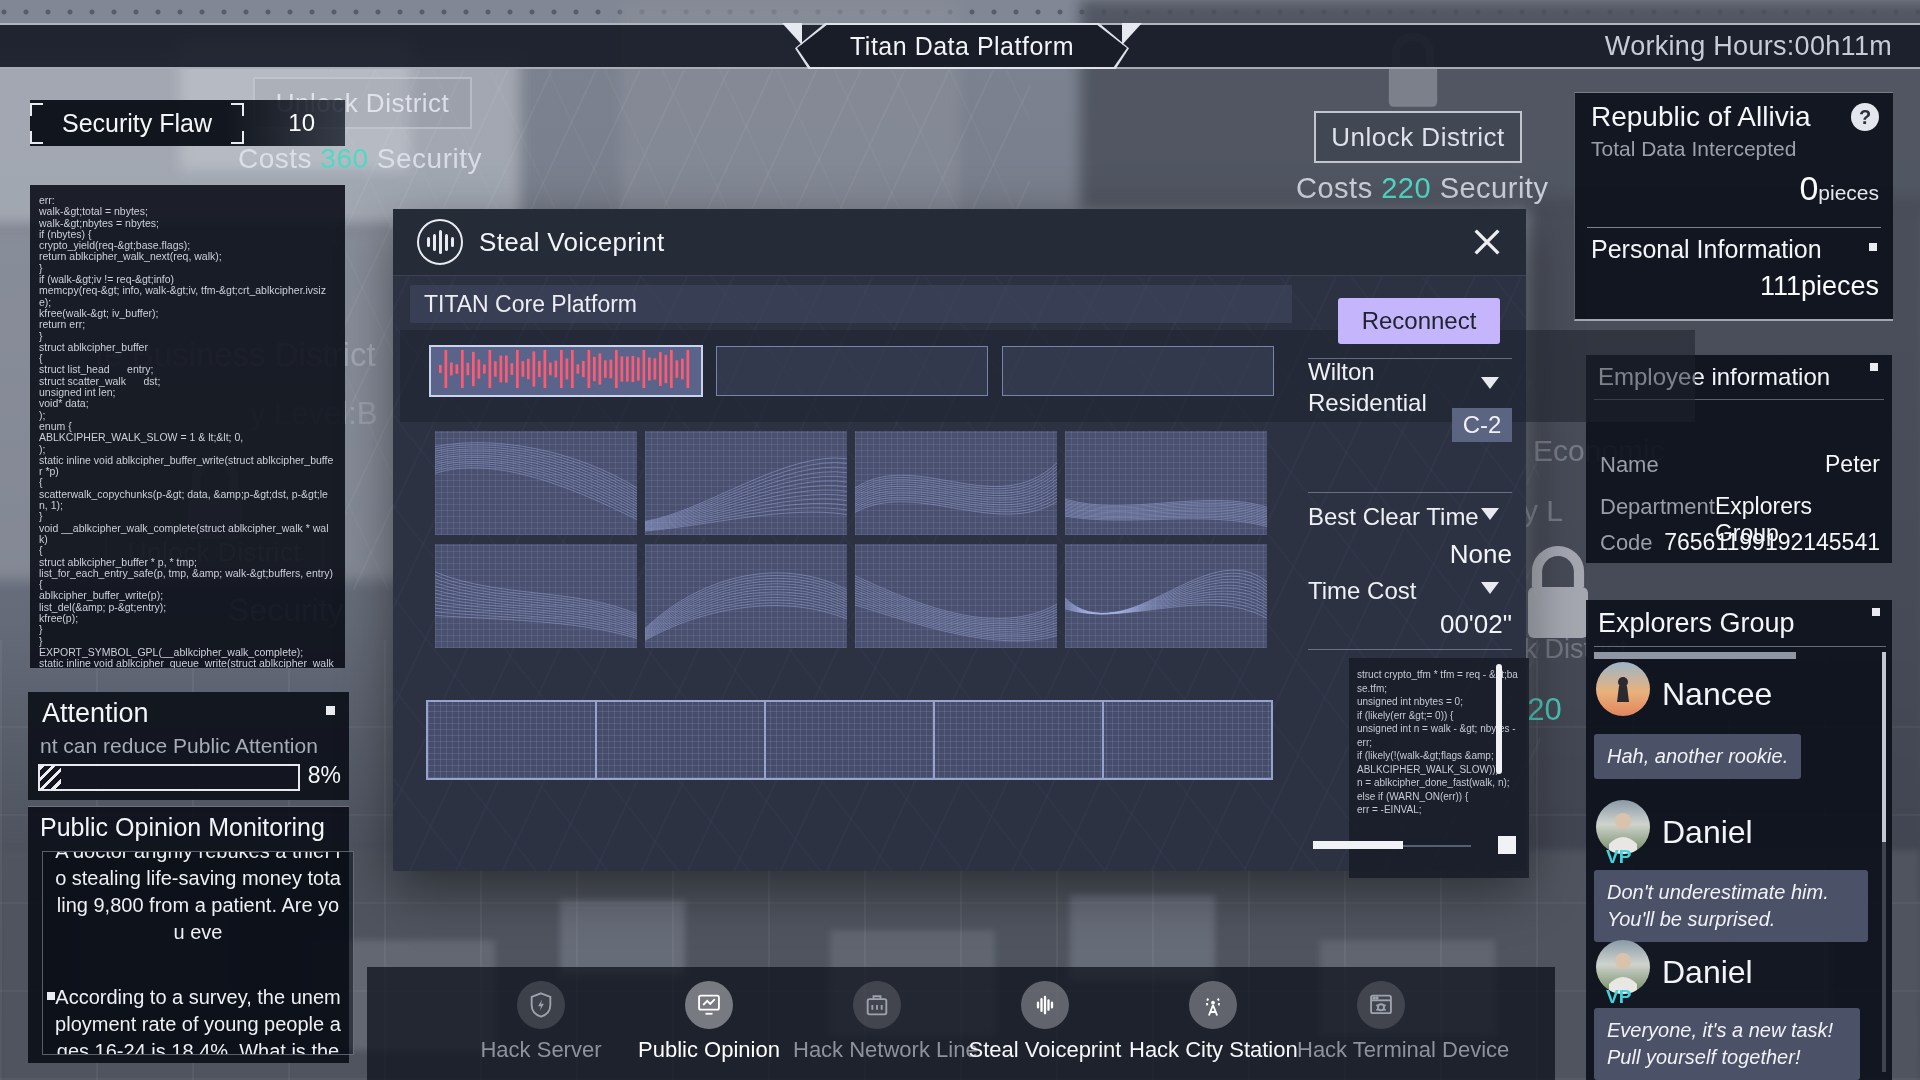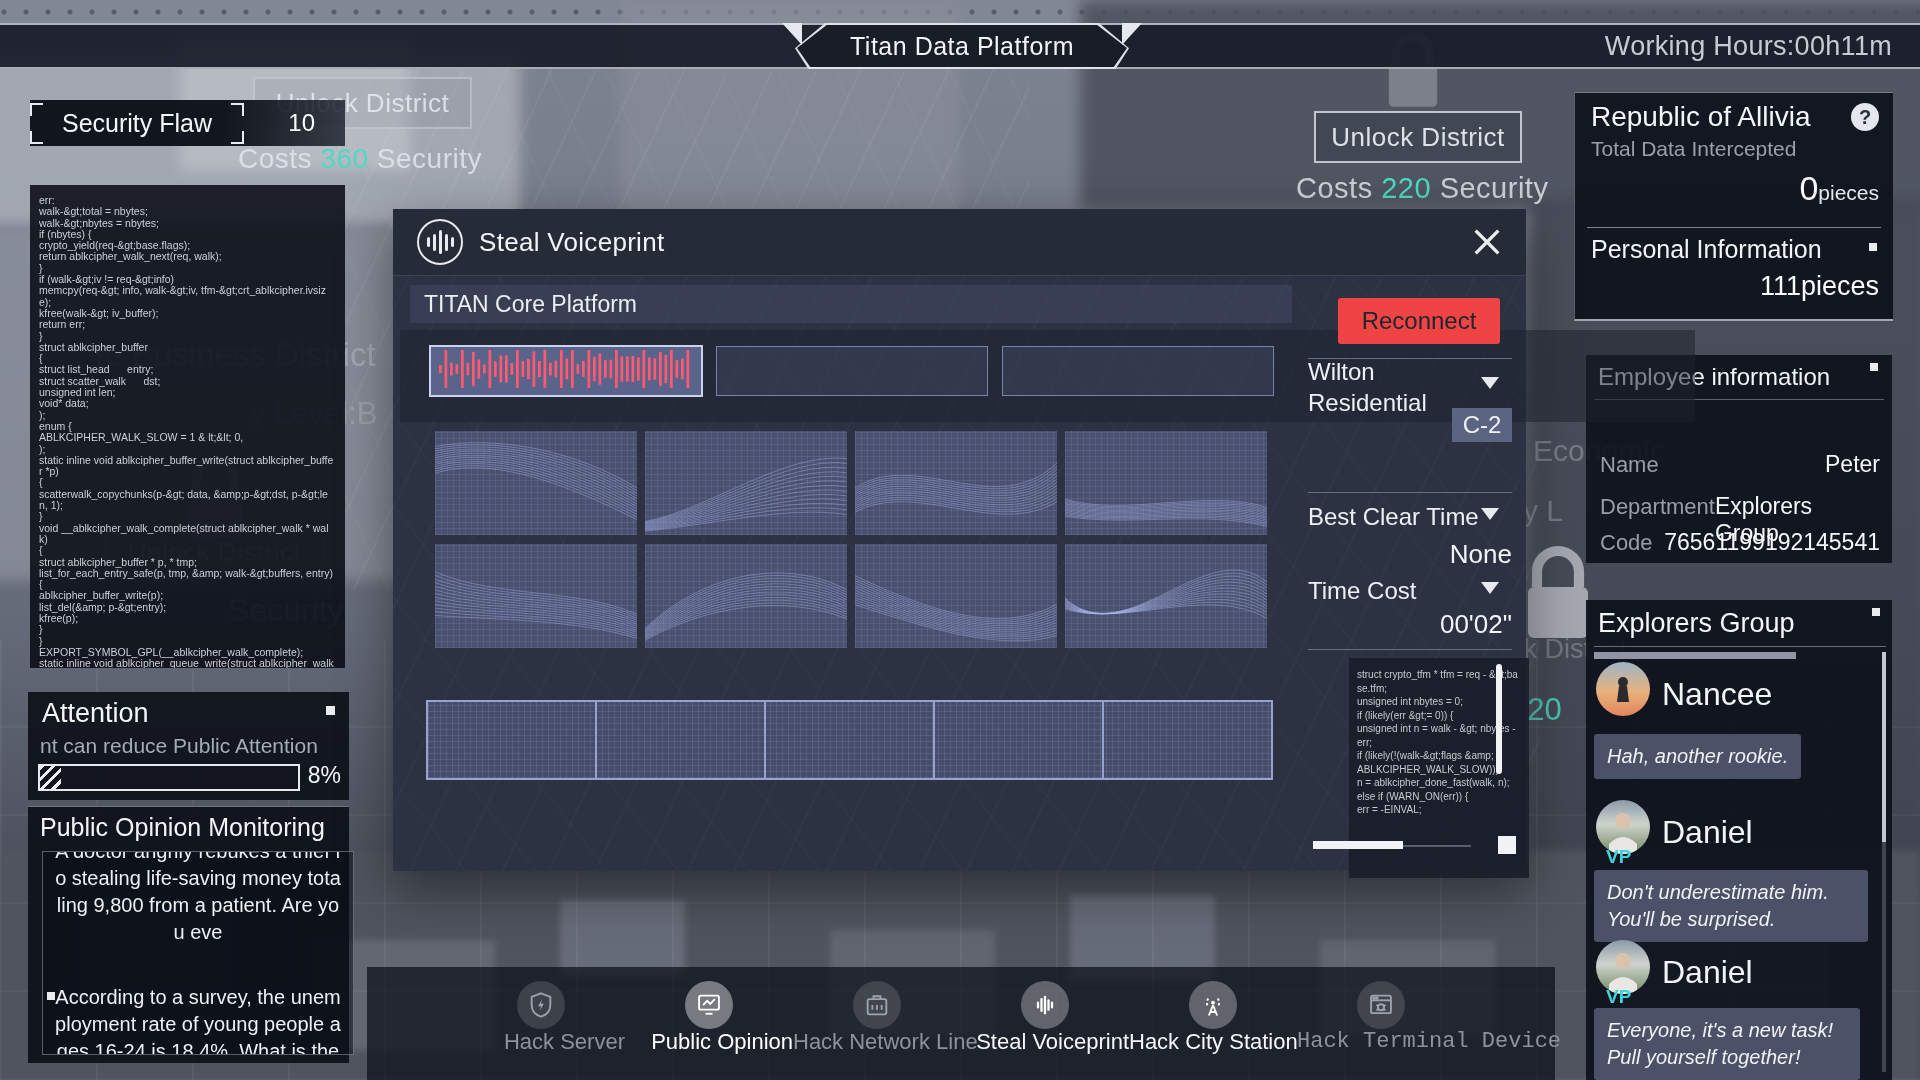--- a/index.html
+++ b/index.html
@@ -83,21 +83,21 @@
          background-image:repeating-linear-gradient(90deg,rgba(168,178,220,.13) 0 1px,transparent 1px 6px),
                           repeating-linear-gradient(0deg,rgba(168,178,220,.13) 0 1px,transparent 1px 6px);}
   .strip{position:absolute;left:33px;top:491px;width:847px;height:80px;border:2px solid #97A2CE;
          background-color:rgba(80,88,122,.72);box-sizing:border-box;
          background-image:repeating-linear-gradient(90deg,rgba(170,180,222,.16) 0 1px,transparent 1px 6px),
                           repeating-linear-gradient(0deg,rgba(170,180,222,.16) 0 1px,transparent 1px 6px);
          display:flex;}
   .strip .seg{flex:1;border-right:2px solid #97A2CE;}
   .strip .seg:last-child{border-right:none;}
   .msb{position:absolute;left:915px;width:204px;}   
-  .btn-reconnect{position:absolute;left:945px;top:89px;width:162px;height:46px;background:#ef4444;
+  .btn-reconnect{position:absolute;left:945px;top:89px;width:162px;height:46px;background:#c4b5fd;
                  border:none;border-radius:3px;font-size:24px;color:#20242f;font-family:inherit;cursor:pointer;}
   .ms-div{position:absolute;left:915px;width:204px;height:1px;background:rgba(165,173,198,.5);}
   .ms-label{font-size:24px;color:#eef0f5;line-height:31px;}
   .ms-val{font-size:26px;color:#f2f4f8;text-align:right;}
   .arr{position:absolute;width:0;height:0;border-left:9px solid transparent;border-right:9px solid transparent;
        border-top:12px solid #e8eaef;}
   .c2-badge{position:absolute;left:1059px;top:199px;width:60px;height:34px;background:#5b6480;
             display:flex;align-items:center;justify-content:center;font-size:24px;color:#f0f2f6;}
   .mcode{position:absolute;left:956px;top:449px;width:180px;height:220px;background:rgba(24,28,39,.85);
          padding:10px 8px;box-sizing:border-box;overflow:hidden;}
@@ -124,21 +124,21 @@
   .avatar{position:absolute;width:54px;height:54px;border-radius:50%;overflow:hidden;}
   .vp{position:absolute;font-size:19px;font-weight:bold;color:#3FD3E0;}
   .chat-scroll-track{position:absolute;width:4px;background:rgba(150,156,170,.35);}
   .chat-scroll-thumb{position:absolute;width:4px;background:#c3c7d2;}
   .chat-topbar{position:absolute;height:7px;background:#8f95a2;}
   
   .toolbar{position:absolute;left:367px;top:967px;width:1188px;height:113px;z-index:4;
            background:rgba(14,18,28,.74);}
   .tb-item{position:absolute;top:14px;width:168px;text-align:center;cursor:pointer;}
   .tb-circle{width:48px;height:48px;border-radius:50%;margin:0 auto;display:flex;align-items:center;justify-content:center;}
-  .tb-label{font-size:22px;white-space:nowrap;text-align:right;}
+  .tb-label{margin-top:8px;font-size:22px;white-space:nowrap;}
   .tb-item.disabled .tb-circle{background:rgba(255,255,255,.14);color:#9da3ad;}
   .tb-item.disabled .tb-label{color:#8d929c;}
   .tb-item.enabled .tb-circle{background:rgba(255,255,255,.30);color:#fff;}
   .tb-item.enabled .tb-label{color:#f6f7fa;}
   .tb-item.active .tb-circle{background:rgba(255,255,255,.40);color:#fff;}
   .tb-item.active .tb-label{color:#ffffff;}
 </style>
 </head>
 <body>
 
@@ -647,21 +647,21 @@
     <div class="tb-item enabled" style="left:762px;">
       <div class="tb-circle">
           <svg width="28" height="28" viewBox="0 0 24 24" fill="none" stroke="currentColor" stroke-width="1.6">
             <circle cx="12" cy="10" r="1.6" fill="currentColor" stroke="none"></circle>
             <path d="M12 12 L8.5 21 M12 12 L15.5 21 M10 18 H14"></path>
             <path d="M8 6.5 a5.5 5.5 0 0 0 0 7 M16 6.5 a5.5 5.5 0 0 1 0 7" stroke-dasharray="2 2"></path>
           </svg>
         </div>
       <div class="tb-label">Hack City Station</div>
     </div>
-    <div class="tb-item disabled" style="left:930px;font-family:Liberation Mono, monospace;">
+    <div class="tb-item disabled" style="left:930px;">
       <div class="tb-circle">
           <svg width="28" height="28" viewBox="0 0 24 24" fill="none" stroke="currentColor" stroke-width="1.6">
             <rect x="3.5" y="4" width="17" height="15" rx="1.5"></rect>
             <path d="M3.5 8 H20.5"></path>
             <circle cx="6" cy="6" r=".7" fill="currentColor"></circle>
             <circle cx="8.5" cy="6" r=".7" fill="currentColor"></circle>
             <circle cx="12" cy="14" r="2.6"></circle>
             <path d="M8 12 l2 1 M16 12 l-2 1 M8 16.5 l2 -1 M16 16.5 l-2 -1"></path>
           </svg>
         </div>

